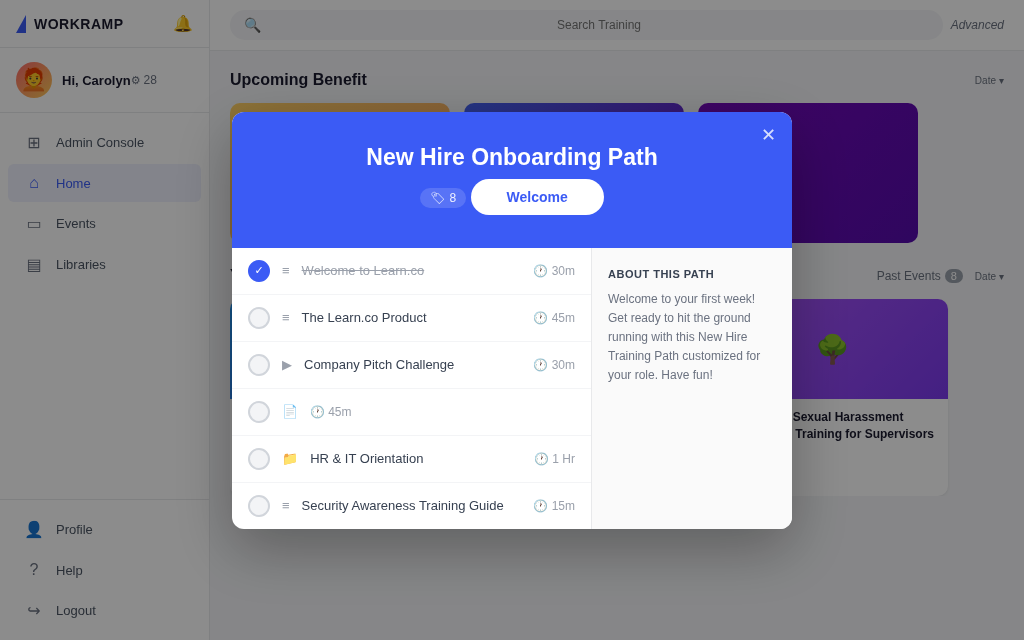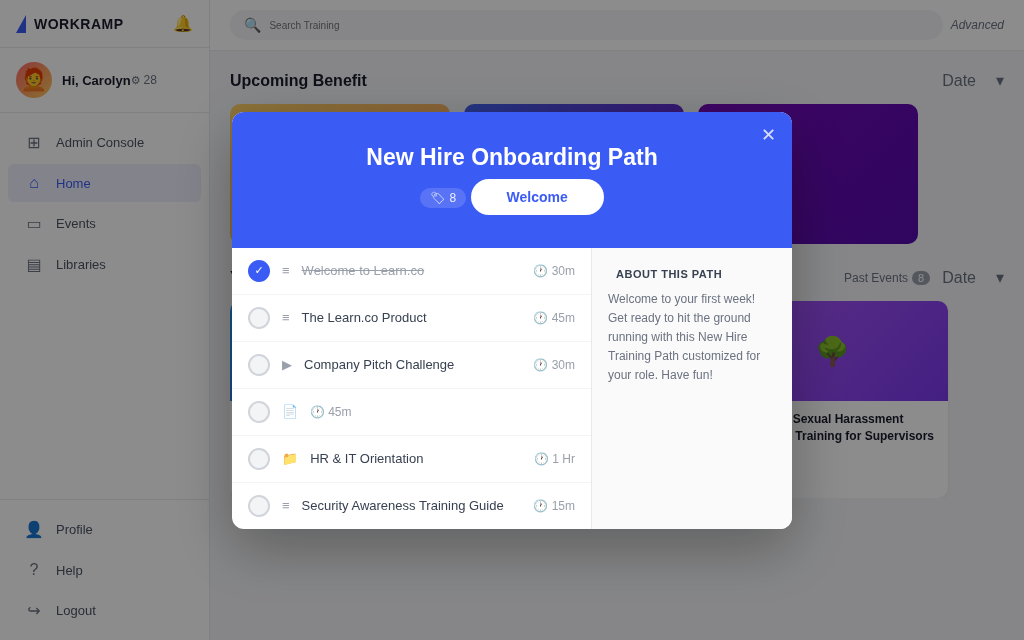--- a/index.html
+++ b/index.html
@@ -130,24 +130,25 @@
       align-items: center;
       gap: 8px;
       background: #f4f5f7;
       border-radius: 20px;
       padding: 7px 14px;
     }
     .search-icon { color: #9aa0ab; font-size: 14px; }
     .search-input {
       border: none;
       background: transparent;
-      font-size: 10px;
+      font-size: 12px;
       color: #4b5563;
       outline: none;
       flex: 1;
+      text-align: center;
     }
     .search-advanced {
       font-size: 12px;
       color: #6b7280;
       cursor: pointer;
       font-style: italic;
     }
 
     .content-area {
       flex: 1;
@@ -161,26 +162,26 @@
       align-items: center;
       justify-content: space-between;
       margin-bottom: 14px;
     }
     .section-title {
       font-size: 16px;
       font-weight: 600;
       color: #1a1a2e;
     }
     .section-filter {
-      font-size: 16px;
+      font-size: 10px;
       color: #6b7280;
       cursor: pointer;
       display: flex;
       align-items: center;
-      gap: 20px;
+      gap: 3px;
     }
 
     .events-scroll {
       display: flex;
       gap: 14px;
       overflow-x: hidden;
       margin-bottom: 24px;
     }
     .event-card {
       min-width: 220px;
@@ -305,21 +306,20 @@
       padding: 20px 16px;
       background: #fafafa;
     }
     .modal-sidebar-title {
       font-size: 11px;
       font-weight: 700;
       color: #374151;
       text-transform: uppercase;
       letter-spacing: 0.5px;
       margin-bottom: 10px;
-      margin-left: 8px;
     }
     .modal-sidebar-desc {
       font-size: 12px;
       color: #6b7280;
       line-height: 1.6;
     }
 
     .list-item-row {
       display: flex;
       align-items: center;

